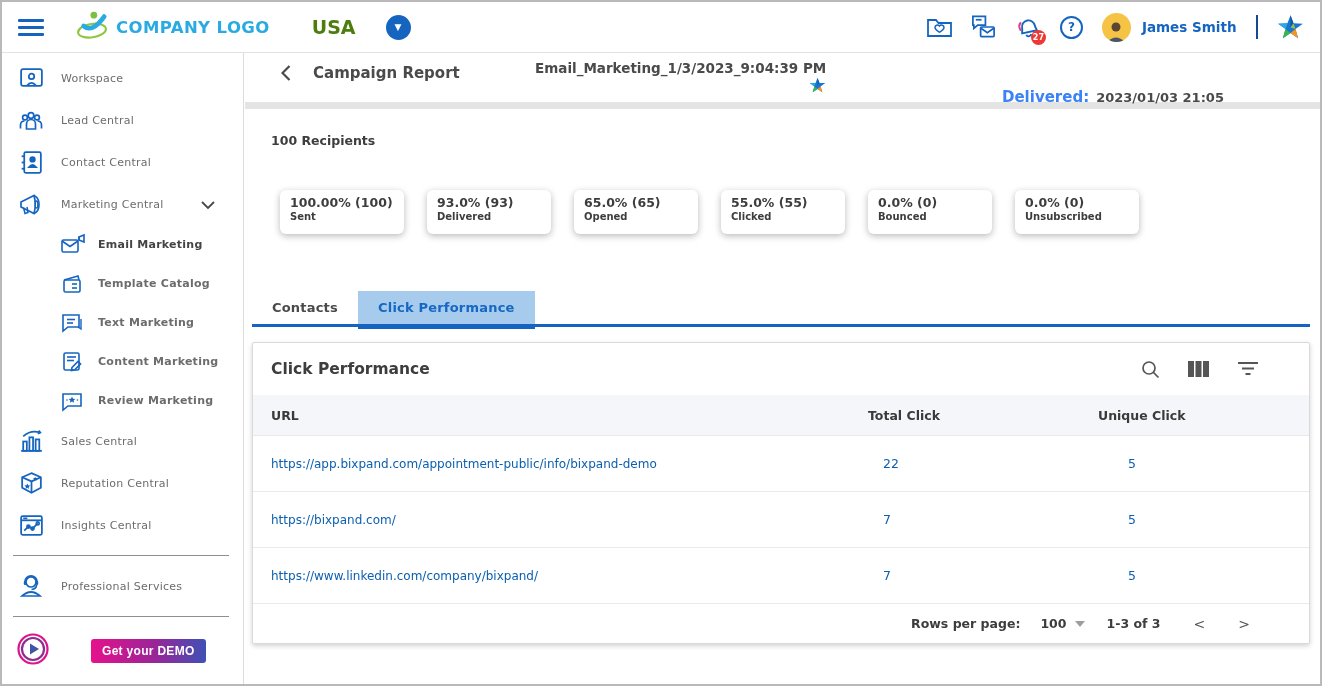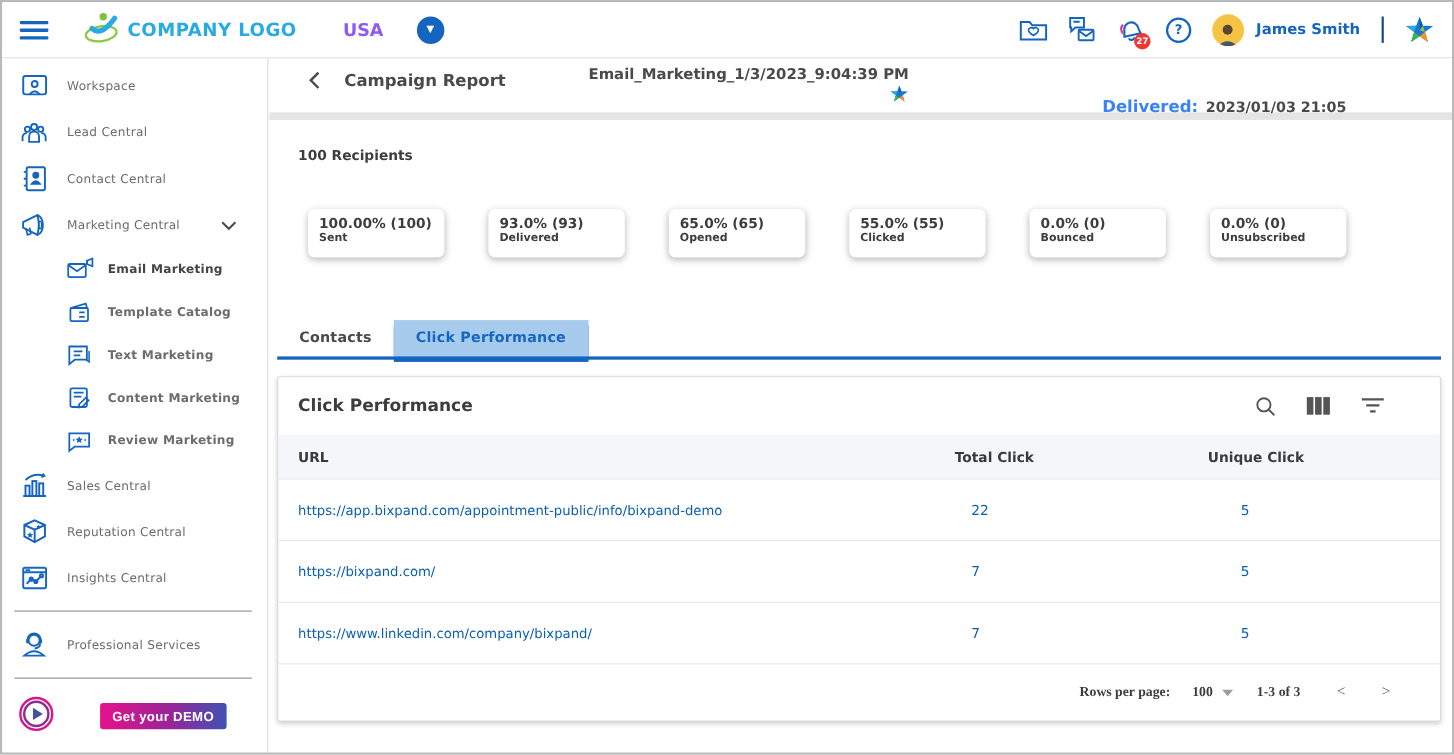--- a/index.html
+++ b/index.html
@@ -15,21 +15,21 @@
   
   .topbar {
     position: absolute; top: 0; left: 0; right: 0; height: 51px;
     background: #fff; border-bottom: 1px solid #e2e2e2;
     display: flex; align-items: center; padding: 0 16px; z-index: 10;
   }
   .hamburger { width: 26px; display: flex; flex-direction: column; gap: 4px; cursor: pointer; }
   .hamburger span { height: 3px; background: #1565C0; border-radius: 1px; }
   .brand-mark { margin-left: 30px; }
   .brand-text { font-size: 16.5px; font-weight: 800; color: #29ABE2; letter-spacing: .4px; margin-left: 6px; }
-  .country { margin-left: 42px; font-size: 16px; font-weight: 800; color: #8b5cf6; }
+  .country { margin-left: 42px; font-size: 19px; font-weight: 800; color: #4d7c0f; }
   .country-dd { margin-left: 30px; width: 25px; height: 25px; border-radius: 50%;
     background: #1565C0; color: #fff; display: flex; align-items: center; justify-content: center;
     font-size: 9px; cursor: pointer; }
   .top-right { margin-left: auto; display: flex; align-items: center; gap: 17px; }
   .top-icon { width: 27px; height: 27px; display: flex; align-items: center; justify-content: center; cursor: pointer; position: relative; }
   .badge { position: absolute; bottom: -4px; right: -5px; background: #ED3833; color: #fff;
     font-size: 8px; font-weight: 700; min-width: 15px; height: 15px; border-radius: 50%;
     display: flex; align-items: center; justify-content: center; }
   .help-circle { width: 23px; height: 23px; border: 2.2px solid #1565C0; border-radius: 50%;
     color: #1565C0; font-size: 12px; font-weight: 800; display: flex; align-items: center; justify-content: center; }
@@ -57,21 +57,21 @@
   .camp-header { position: relative; height: 55px; background: #fff; }
   .back-group { position: absolute; left: 36px; top: 17px; display: flex; align-items: center; gap: 22px; cursor: pointer; }
   .back-label { font-size: 15px; font-weight: 700; color: #4a4a4a; }
   .camp-title-wrap { position: absolute; left: 290px; top: 13px; text-align: right; }
   .camp-title { font-size: 13.5px; font-weight: 700; color: #4a4a4a; }
   .delivered-wrap { position: absolute; left: 757px; top: 17px; display: flex; align-items: baseline; gap: 7px; }
   .delivered-label { font-size: 15px; font-weight: 700; color: #3b82f6; margin-top: 24px; }
   .delivered-value { font-size: 13px; font-weight: 700; color: #4a4a4a; }
   .gray-strip { height: 7px; background: #e4e4e4; }
   .recipients { margin: 24px 0 0 26px; font-size: 12.5px; font-weight: 700; color: #3d3d3d; }
-  .cards-row { display: flex; gap: 40px; margin: 42px 0 0 35px; }
+  .cards-row { display: flex; gap: 23px; margin: 42px 0 0 35px; }
   .stat-card { width: 124px; height: 44px; background: #fff; border-radius: 6px;
     box-shadow: 0 2px 7px rgba(0,0,0,0.28); padding: 5px 6px 0 10px; }
   .stat-value { font-size: 12.5px; font-weight: 800; color: #3d3d3d; white-space: nowrap; }
   .stat-label { font-size: 10px; font-weight: 700; color: #3d3d3d; margin-top: 1px; }
   
   .tabs { display: flex; margin: 57px 14px 0 7px; width: 1058px; border-bottom: 3px solid #1565C0; height: 36px; }
   .tab { display: flex; align-items: center; padding: 0 20px; font-size: 13px; font-weight: 800;
     color: #4a4a4a; cursor: pointer; letter-spacing: .2px; }
   .tab.active { background: #A6CBEC; color: #1567C2; box-shadow: 0 5px 0 0 #1565C0; }
   
@@ -79,22 +79,22 @@
     border: 1px solid #dadada; border-radius: 2px; box-shadow: 0 2px 5px rgba(0,0,0,0.18); }
   .tc-header { height: 52px; display: flex; align-items: center; padding: 0 18px; }
   .tc-title { font-size: 15.5px; font-weight: 800; color: #3d3d3d; }
   .tc-tools { margin-left: auto; display: flex; align-items: center; gap: 27px; padding-right: 32px; }
   .tool { cursor: pointer; display: flex; align-items: center; }
   .grid-row { display: grid; grid-template-columns: 597px 230px 1fr; align-items: center; padding-left: 18px; }
   .thead { background: #F5F6FA; height: 40px; font-size: 12.5px; font-weight: 700; color: #3a3a3a; }
   .trow { height: 56px; border-top: 1px solid #e9e9e9; gap: 15px; }
   .trow .url { font-size: 12px; color: #0B5FB0; cursor: pointer; }
   .trow .num { font-size: 12.5px; color: #0B5FB0; cursor: pointer; }
-  .tfoot { height: 52px; border-top: 1px solid #e9e9e9; display: flex; align-items: center;
-    justify-content: flex-end; padding-right: 45px; font-family: Liberation Serif, serif; }
+  .tfoot { height: 40px; border-top: 1px solid #e9e9e9; display: flex; align-items: center;
+    justify-content: flex-end; padding-right: 59px; }
   .rpp-label { font-size: 12.5px; font-weight: 700; color: #3d3d3d; }
   .rpp-value { font-size: 12.5px; font-weight: 700; color: #3d3d3d; margin-left: 20px; cursor: pointer; }
   .dd-tri { width: 0; height: 0; border-left: 5px solid transparent; border-right: 5px solid transparent;
     border-top: 6px solid #9e9e9e; margin-left: 8px; cursor: pointer; }
   .range { font-size: 12.5px; font-weight: 700; color: #3d3d3d; margin-left: 22px; }
   .pg-btn { font-size: 14px; color: #555; margin-left: 33px; cursor: pointer; font-weight: 400; }
 </style>
 </head>
 <body>
 

